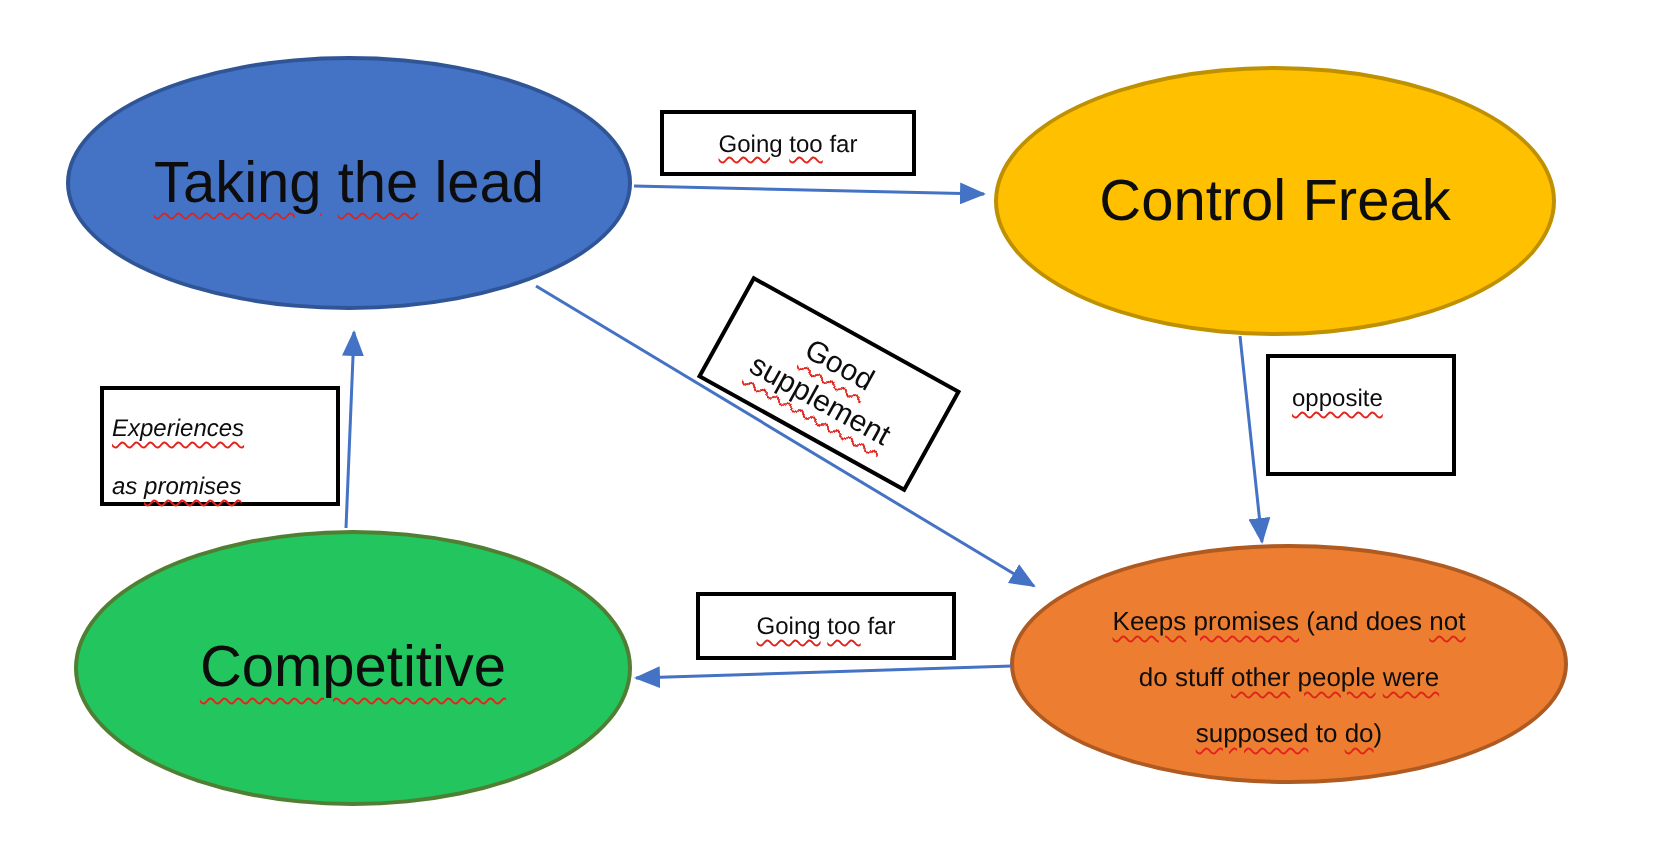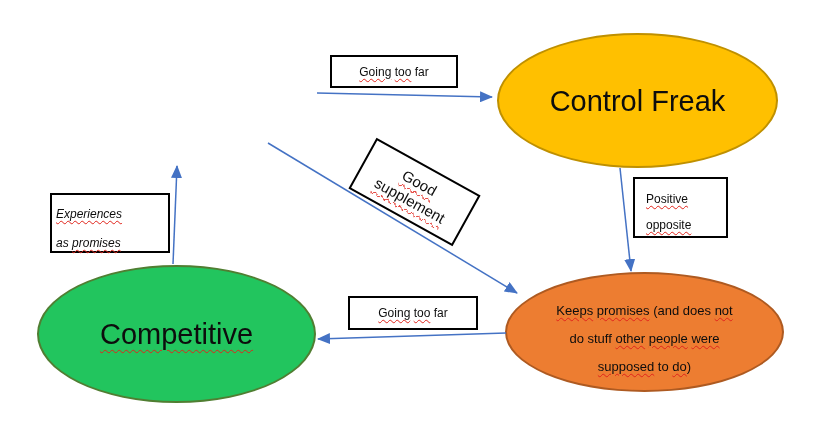--- a/index.html
+++ b/index.html
@@ -38,20 +38,25 @@
     text-decoration-color:var(--squiggle);text-decoration-thickness:1px;
     text-underline-offset:0.18em;
   }
   .tline{display:block;}
 </style>
 </head>
 <body>
 
 <div class="stage">
 
+  <div class="node" id="node-blue" style="background-color: rgb(68, 114, 196); border-color: rgb(47, 85, 151);">
+    <div class="node-label lg">
+        <span class="tline"><span class="sq">Taking</span> <span class="sq">the</span> <span>lead</span></span>
+      </div>
+  </div>
 
   <div class="node" id="node-yellow" style="background-color: rgb(255, 192, 0); border-color: rgb(191, 144, 0);">
     <div class="node-label lg">
         <span class="tline"><span>Control</span> <span>Freak</span></span>
       </div>
   </div>
 
   <div class="node" id="node-green" style="background-color: #22c55e; border-color: rgb(80, 126, 50);">
     <div class="node-label lg">
         <span class="tline"><span class="sq">Competitive</span></span>
@@ -84,21 +89,20 @@
     </div>
 
   <div class="label-box" id="lbl-good">
     <div>
         <span class="tline"><span class="sq">Good</span></span>
         <span class="tline"><span class="sq">supplement</span></span>
       </div>
   </div>
 
   <div class="label-box" id="lbl-pos">
-      <span class="tline"><span class="sq">Positive</span></span>
       <span class="tline"><span class="sq">opposite</span></span>
     </div>
 
   <div class="label-box" id="lbl-exp">
       <span class="tline"><span class="sq">Experiences</span></span>
       <span class="tline"><span>as</span> <span class="sq">promises</span></span>
     </div>
 
   <div class="label-box center" id="lbl-bottom">
       <span class="tline"><span class="sq">Going</span> <span class="sq">too</span> <span>far</span></span>

